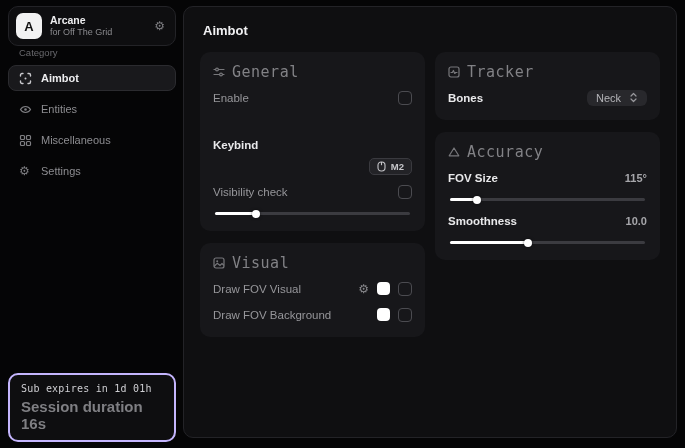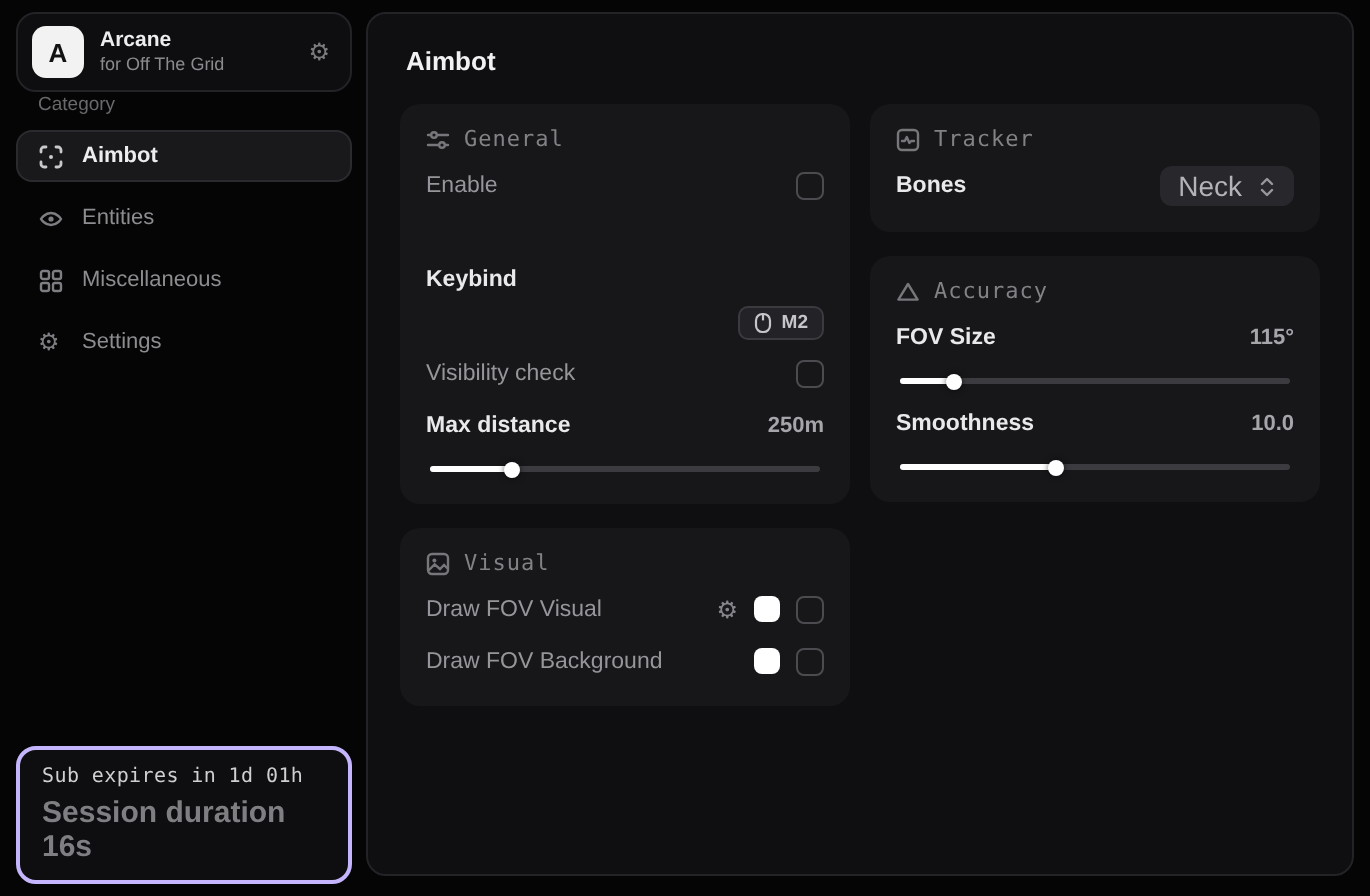--- a/index.html
+++ b/index.html
@@ -33,39 +33,39 @@
 
   
   .main { position:absolute; left:183px; top:6px; width:494px; height:432px;
           border:1px solid #232327; border-radius:10px; background:#0f0f11;
           padding:16px 16px; }
   .main-title { font-size:13px; font-weight:700; color:#f1f1f3; margin:0 0 14px 3px; }
   .columns { display:flex; gap:10px; align-items:flex-start; }
   .col { flex:1; display:flex; flex-direction:column; gap:12px; }
   .card { background:#17171a; border-radius:10px; padding:11px 13px 13px; }
   .card-header { display:flex; align-items:center; gap:7px; color:#828286;
-                 font-family:"DejaVu Sans Mono",monospace; font-size:11px;
+                 font-family:"DejaVu Sans Mono",monospace; font-size:15px;
                  letter-spacing:.5px; margin-bottom:3px; }
   .hdr-icon { width:12px; height:12px; color:#77777b; flex:0 0 12px; display:flex; }
   .row { display:flex; align-items:center; justify-content:space-between;
          min-height:19px; margin-top:7px; }
   .row-label { font-size:11.5px; color:#96969a; }
   .row-label.strong { color:#e9e9eb; font-weight:700; }
   .row-value { font-size:11px; color:#a6a6aa; font-weight:600; }
   .row-controls { display:flex; align-items:center; gap:8px; }
   .checkbox { width:14px; height:14px; border:1.5px solid #4b4b50; border-radius:4px;
               background:transparent; cursor:pointer; }
   .swatch { width:13px; height:13px; border-radius:4px; cursor:pointer; }
   .gear-small { color:#87878b; font-size:12px; line-height:1; cursor:pointer; }
   .badge { display:flex; align-items:center; gap:5px; background:#232327;
            border:1px solid #3a3a3f; border-radius:5px; padding:2px 7px;
            color:#c6c6ca; font-size:9.5px; font-weight:700; cursor:pointer;margin-top:44px; }
   .badge svg { width:9px; height:11px; display:block; }
   .select { display:flex; align-items:center; gap:8px; background:#28282c;
-            border-radius:6px; padding:2px 9px; color:#b4b4b8; font-size:14px; cursor:pointer; }
+            border-radius:6px; padding:2px 9px; color:#b4b4b8; font-size:11px; cursor:pointer; }
   .select svg { width:9px; height:11px; display:block; color:#98989c; }
   .slider { position:relative; height:3px; background:#3b3b40; border-radius:2px;
             margin:11px 2px 3px; cursor:pointer; }
   .slider-fill { position:absolute; left:0; top:0; height:100%; background:#fff; border-radius:2px; }
   .slider-thumb { position:absolute; top:50%; transform:translate(-50%,-50%);
                   width:8px; height:8px; background:#fff; border-radius:50%;
                   box-shadow:0 0 3px rgba(0,0,0,.6); cursor:pointer; }
 </style>
 </head>
 <body>
@@ -159,24 +159,20 @@
             </svg>
             <span>M2</span>
           </span>
         </div>
 
         <div class="row">
           <span class="row-label">Visibility check</span>
           <span class="checkbox"></span>
         </div>
 
-        <div class="row">
-          <span class="row-label strong">Max distance</span>
-          <span class="row-value">250m</span>
-        </div>
         <div class="slider">
           <div class="slider-fill" style="width: 21%;"></div>
           <div class="slider-thumb" style="left: 21%;"></div>
         </div>
       </div>
 
       <div class="card">
         <div class="card-header">
           <span class="hdr-icon">
             <svg viewBox="0 0 12 12" fill="none" stroke="currentColor" stroke-width="1.2" stroke-linecap="round">

